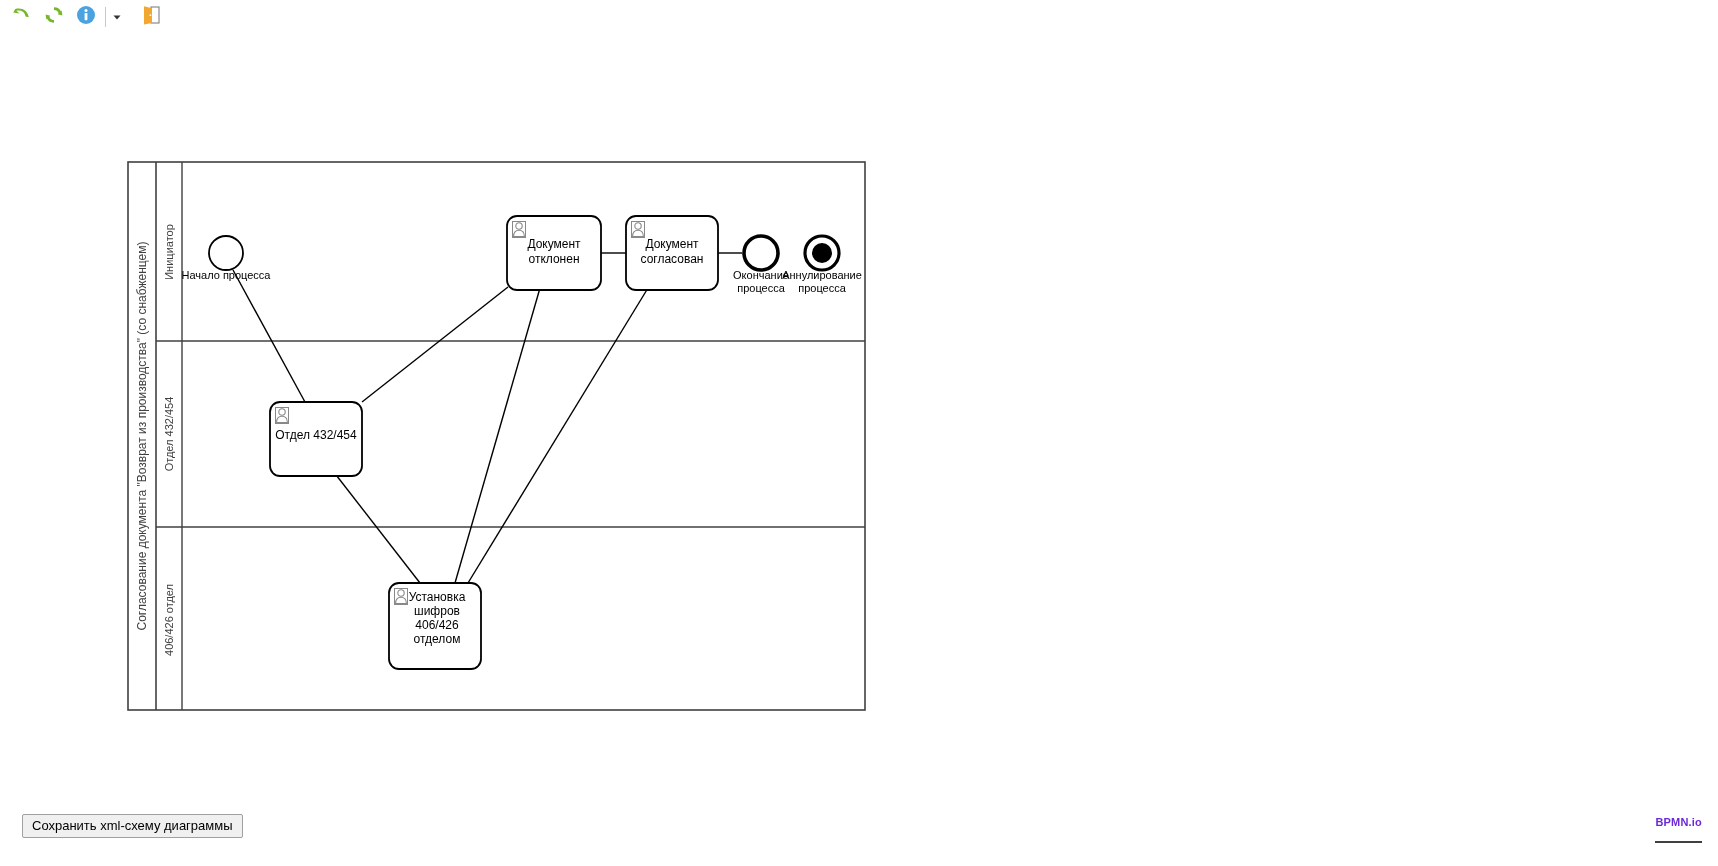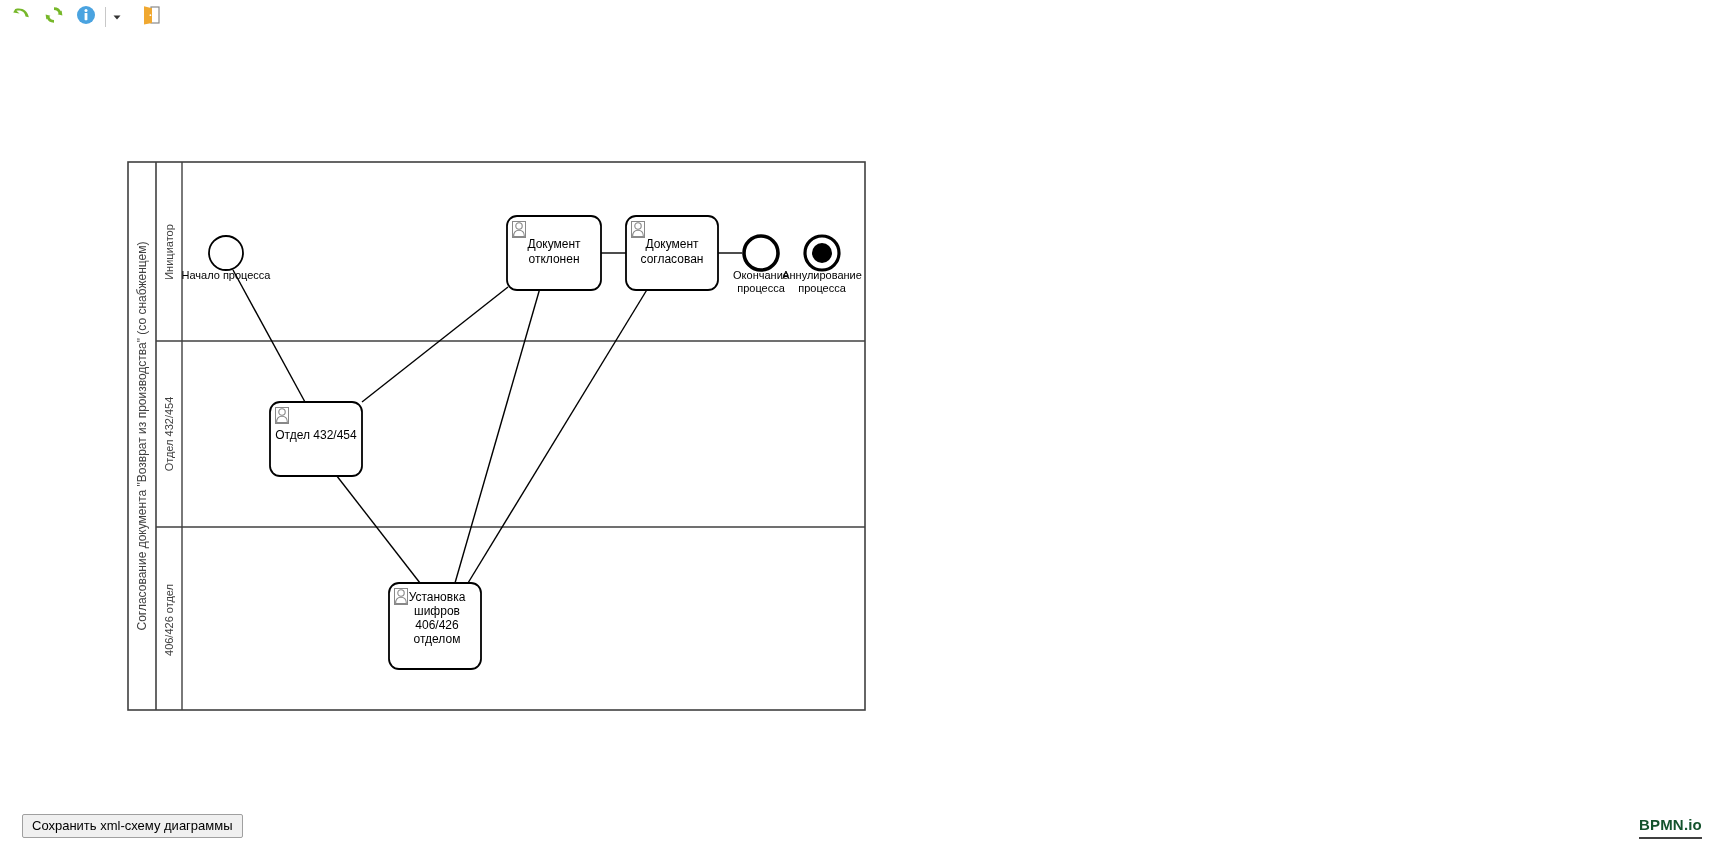--- a/index.html
+++ b/index.html
@@ -89,26 +89,26 @@
     border-radius: 2px;
     padding: 3px 9px;
     cursor: pointer;
     line-height: 16px;
   }
   #bpmnio-logo {
     position: absolute;
     right: 16px;
     top: 10px;
     font-family: "Liberation Sans", sans-serif;
-    font-size: 15px;
+    font-size: 11px;
     font-weight: bold;
-    color: #14532d;
+    color: #6d28d9;
     letter-spacing: 0.2px;
     border-bottom: 2px solid #404040;
-    padding-bottom: 4px;
+    padding-bottom: 13px;
     user-select: none;
   }
 
   text {
     font-family: "Liberation Sans", sans-serif;
     fill: #000000;
   }
   .lane-label {
     font-size: 11px;
     fill: #404040;

